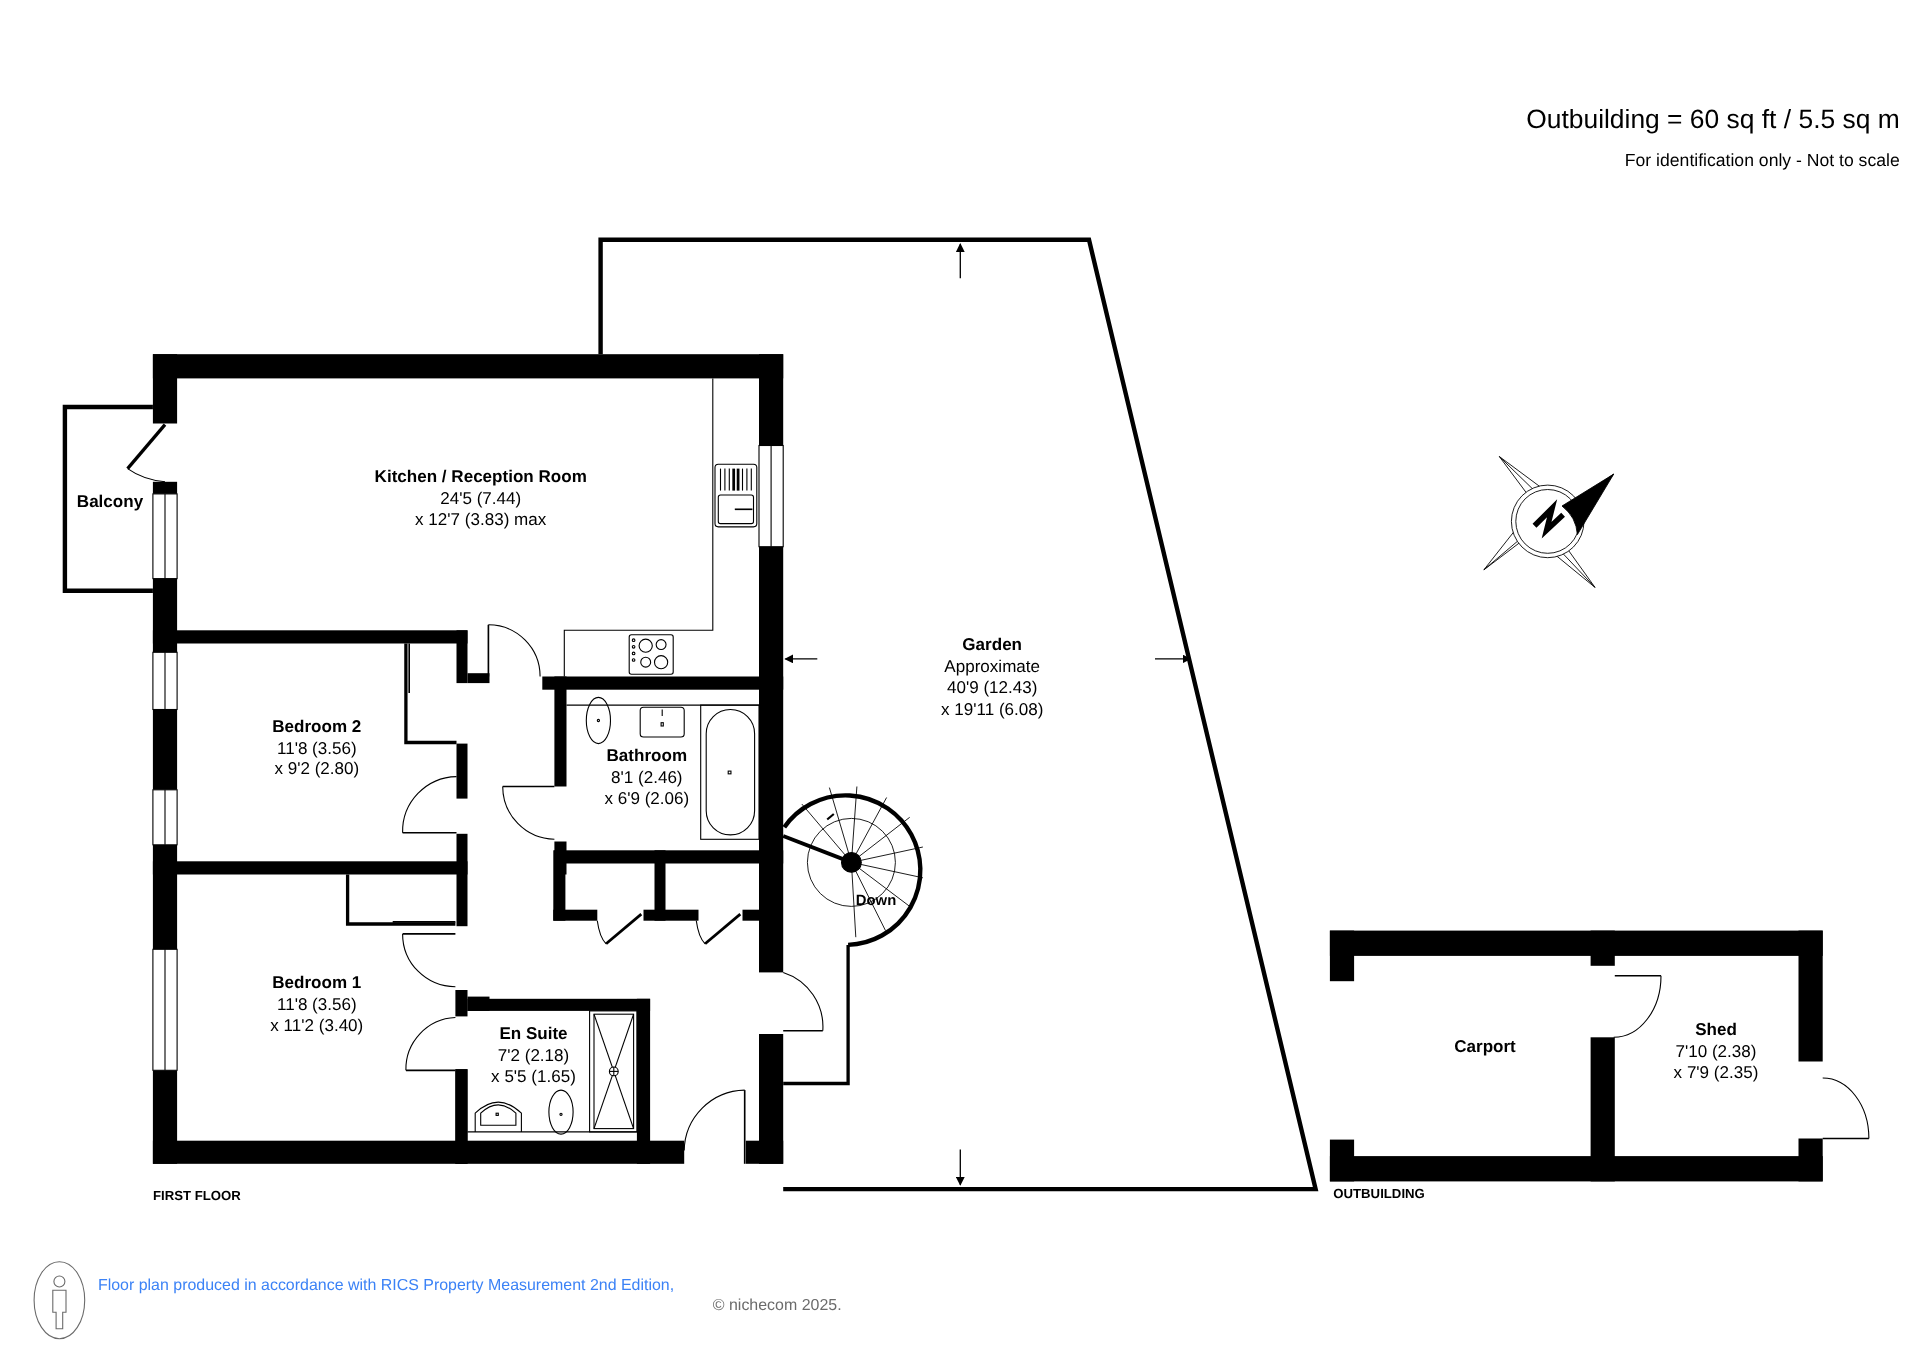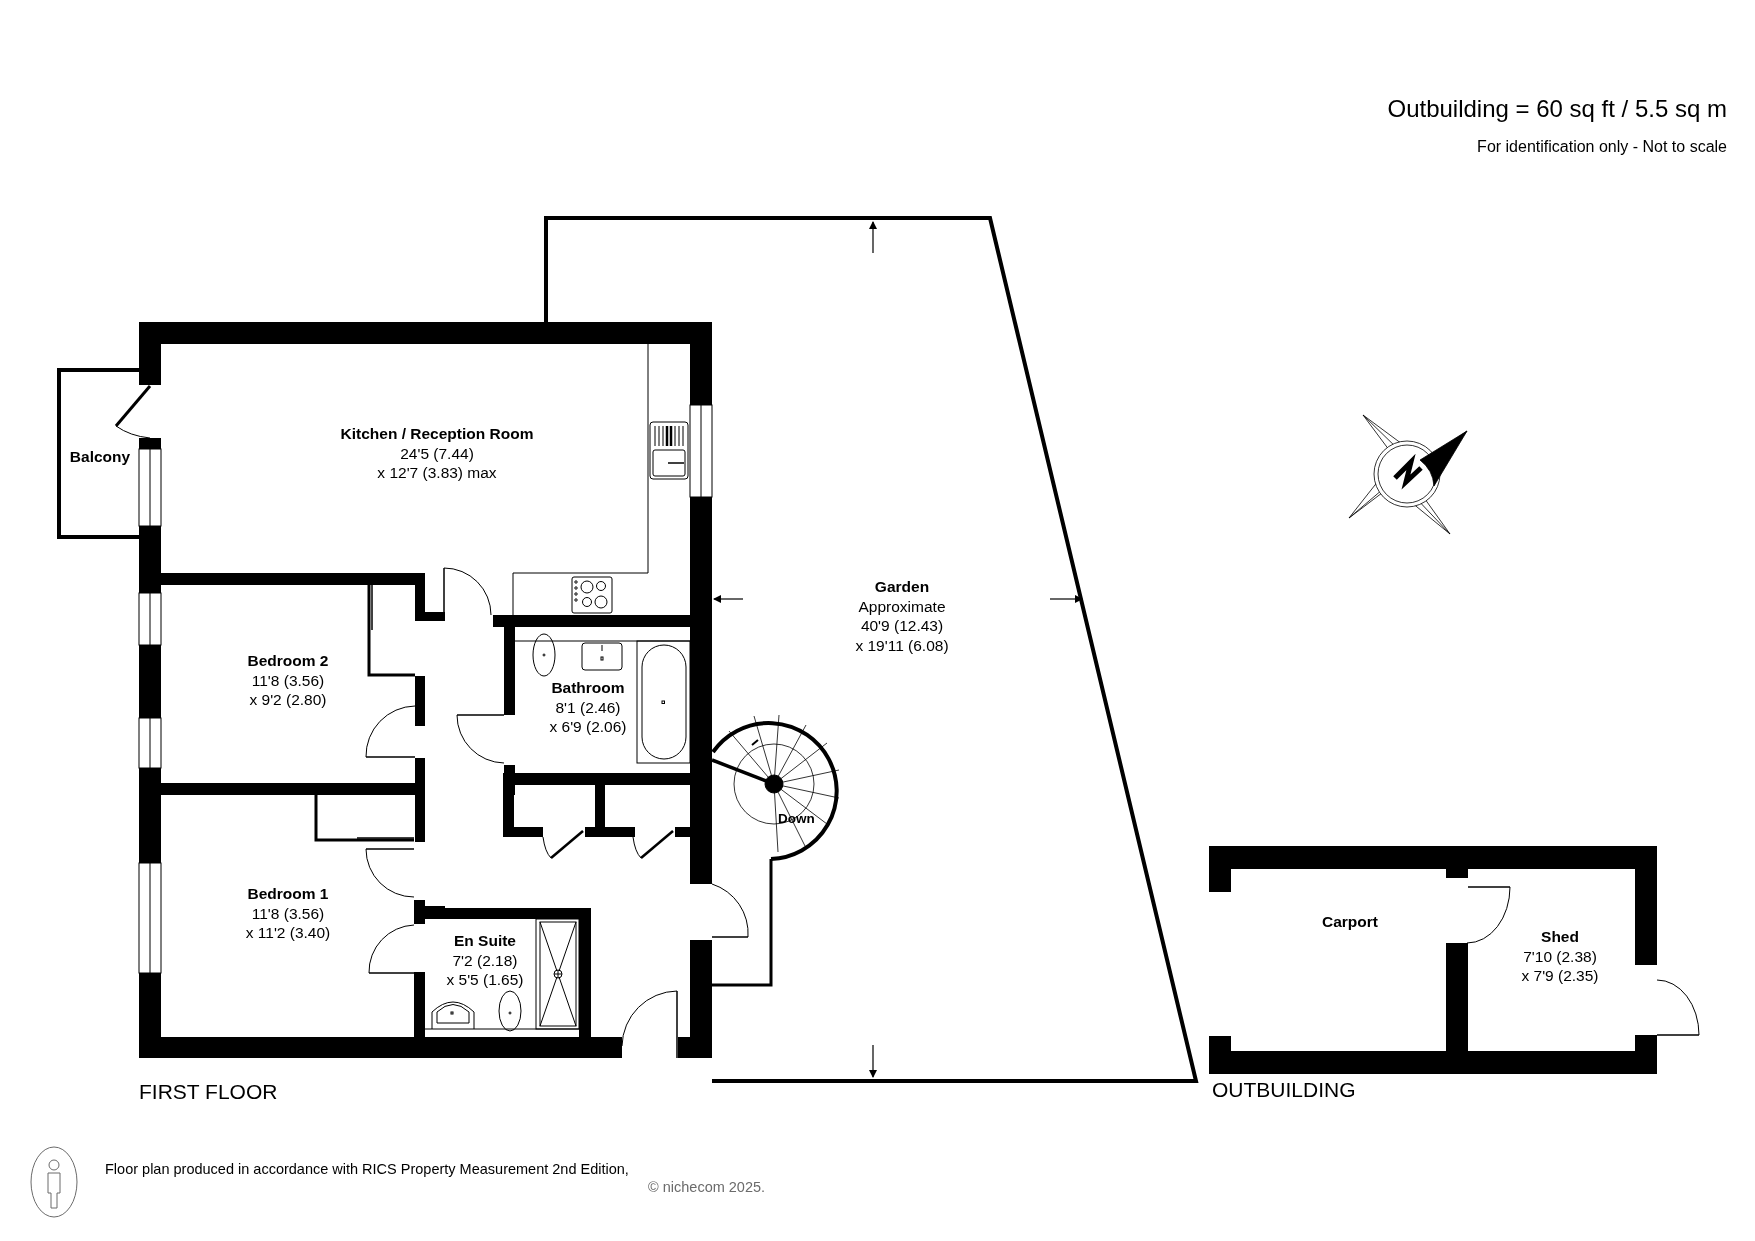--- a/index.html
+++ b/index.html
@@ -3,22 +3,22 @@
   <meta charset="utf-8">
   <style>
     html, body { margin: 0; padding: 0; background: #ffffff; }
     body { width: 1755px; height: 1241px; position: relative; overflow: hidden; font-family: "Liberation Sans", sans-serif; color: #000; }
     #plan { position: absolute; left: 0; top: 0; }
     .area-block { position: absolute; right: 28px; top: 90px; text-align: right; }
     .area-line { font-size: 24px; line-height: 38px; font-weight: normal; white-space: nowrap; }
     .area-note { font-size: 16px; line-height: 30px; margin-top: 4px; white-space: nowrap; }
     .room-label { position: absolute; text-align: center; transform: translateX(-50%); white-space: nowrap; line-height: 19.5px; font-size: 15.5px; }
     .room-name { font-weight: bold; }
-    .floor-label { position: absolute; font-weight: normal; font-size: 21px; white-space: nowrap; }
-    .footer { position: absolute; left: 89px; top: 1160px; color: #000000; font-size: 14.5px; line-height: 19px; white-space: nowrap; margin-left: 16px; }
+    .floor-label { position: absolute; font-weight: bold; font-size: 12px; white-space: nowrap; }
+    .footer { position: absolute; left: 89px; top: 1160px; color: #3b82f6; font-size: 14.5px; line-height: 19px; white-space: nowrap; }
     .footer-copy { position: absolute; left: 648px; top: 1179px; color: #6b6b6b; font-size: 14.5px; white-space: nowrap; }
     .stairs-label { position: absolute; font-weight: bold; font-size: 13.5px; }
   </style>
 </head>
 <body>
 
 <svg id="plan" width="1755" height="1241" viewBox="0 0 1755 1241" xmlns="http://www.w3.org/2000/svg">
   <defs>
     <marker id="arrowhead" markerWidth="8" markerHeight="8" refX="7" refY="4" orient="auto" markerUnits="userSpaceOnUse">
       <path d="M0,0 L8,4 L0,8 z" fill="#000"></path>
@@ -302,21 +302,21 @@
   <div>x 5'5 (1.65)</div>
 </div>
 
 <div class="room-label" style="left:902px; top:577px;">
   <div class="room-name">Garden</div>
   <div>Approximate</div>
   <div>40'9 (12.43)</div>
   <div>x 19'11 (6.08)</div>
 </div>
 
-<div class="room-label" style="left:1350px; top:912px;">
+<div class="room-label" style="left:1350px; top:942px;">
   <div class="room-name">Carport</div>
 </div>
 
 <div class="room-label" style="left:1560px; top:927px;">
   <div class="room-name">Shed</div>
   <div>7'10 (2.38)</div>
   <div>x 7'9 (2.35)</div>
 </div>
 
 <div class="stairs-label" style="left:734px; top:811px;margin-left:44px;">Down</div>

